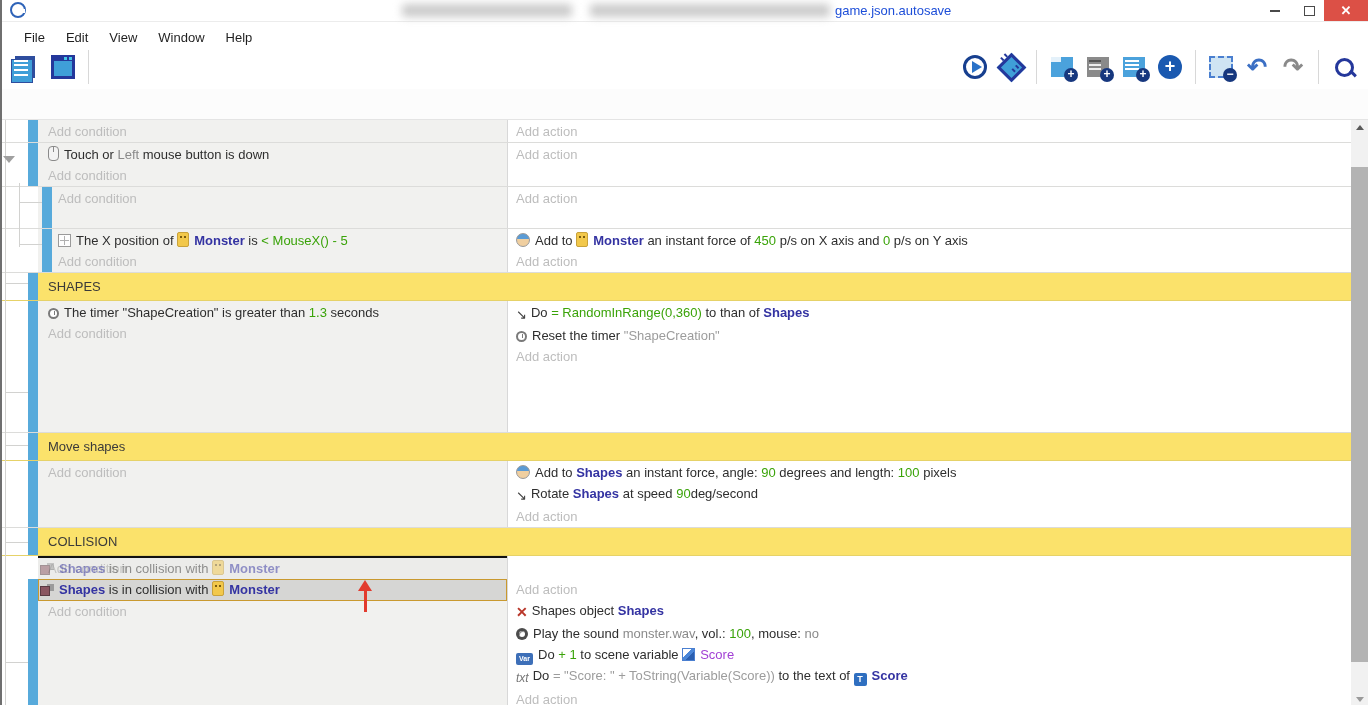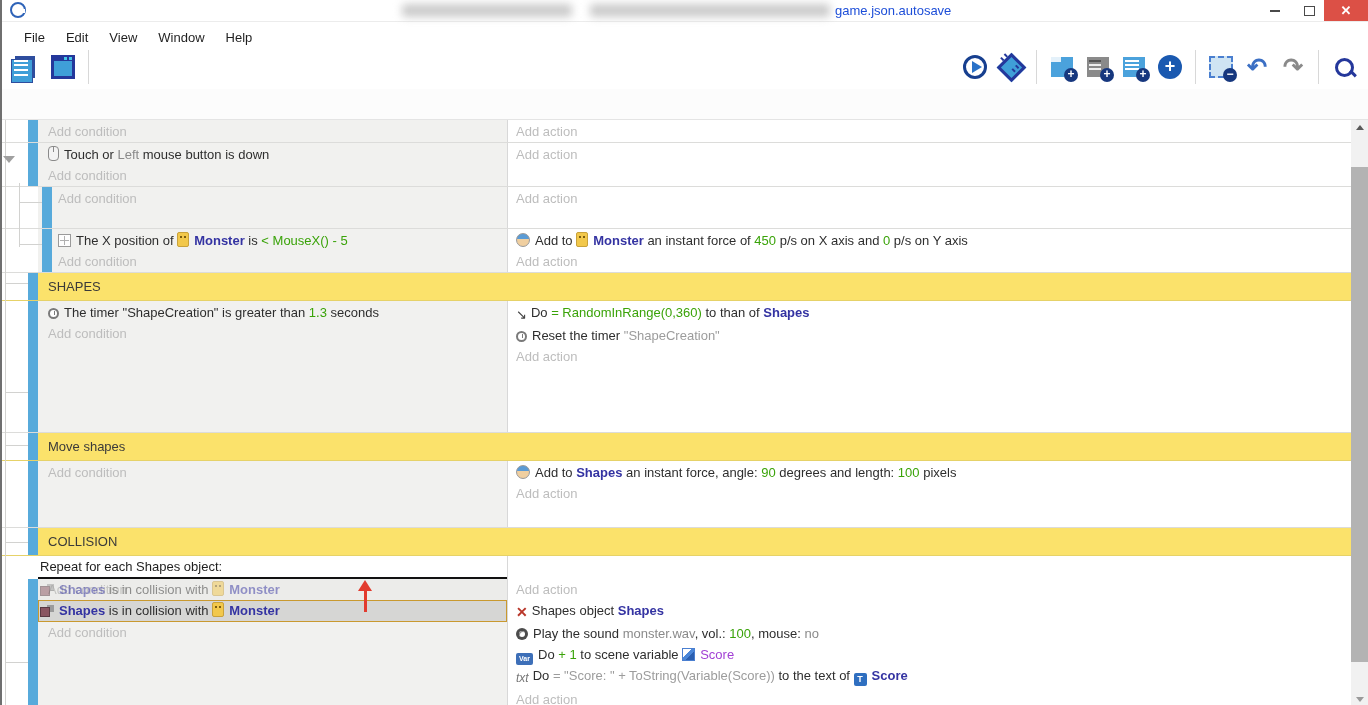--- a/index.html
+++ b/index.html
@@ -293,33 +293,33 @@
           <div class="y">Move shapes</div>
         </div>
         <div class="event" style="min-height: 67px;">
           <div style="width: 36px; background: rgb(255, 255, 255); flex: 0 0 auto;"></div>
           <div class="bar b0"></div>
           <div class="cond">
             <div class="line nowrap addl">Add condition</div>
           </div>
           <div class="act">
             <div class="line"><span class="ic ic-force"></span><span class="k-p">Add to </span><span class="k-obj">Shapes</span><span class="k-p"> an instant force, angle: </span><span class="k-expr">90</span><span class="k-p"> degrees and length: </span><span class="k-expr">100</span><span class="k-p"> pixels</span></div>
+            <div class="line"><span class="ic ic-angle">↘</span><span class="k-p">Rotate </span><span class="k-obj">Shapes</span><span class="k-p"> at speed </span><span class="k-expr">90</span><span class="k-p">deg/second</span></div>
             <div class="line addl">Add action</div>
           </div>
         </div>
         <div class="banner">
           <div class="m"></div>
           <div class="bar b0"></div>
           <div class="y">COLLISION</div>
         </div>
         <div class="foreach">
           <div style="width: 36px; background: rgb(255, 255, 255); flex: 0 0 auto;"></div>
           <div class="bar b0" style="top: 23px;"></div>
           <div class="fe-cond">
-            <div class="fe-header">Repeat for each Shapes object:</div>
             <div class="dropline"></div>
             <div class="fe-ghost">
               <span class="behind">Add condition</span>
               <span class="front"><span class="ic ic-collision"></span><span class="k-obj">Shapes</span><span class="k-p"> is in collision with </span><span class="ic ic-monster"></span><span class="k-obj">Monster</span></span>
             </div>
             <div class="fe-sel"><span class="ic ic-collision"></span><span class="k-obj">Shapes</span><span class="k-p"> is in collision with </span><span class="ic ic-monster"></span><span class="k-obj">Monster</span></div>
             <div class="fe-add addl">Add condition</div>
             <div class="fe-fill"></div>
           </div>
           <div class="fe-act">

